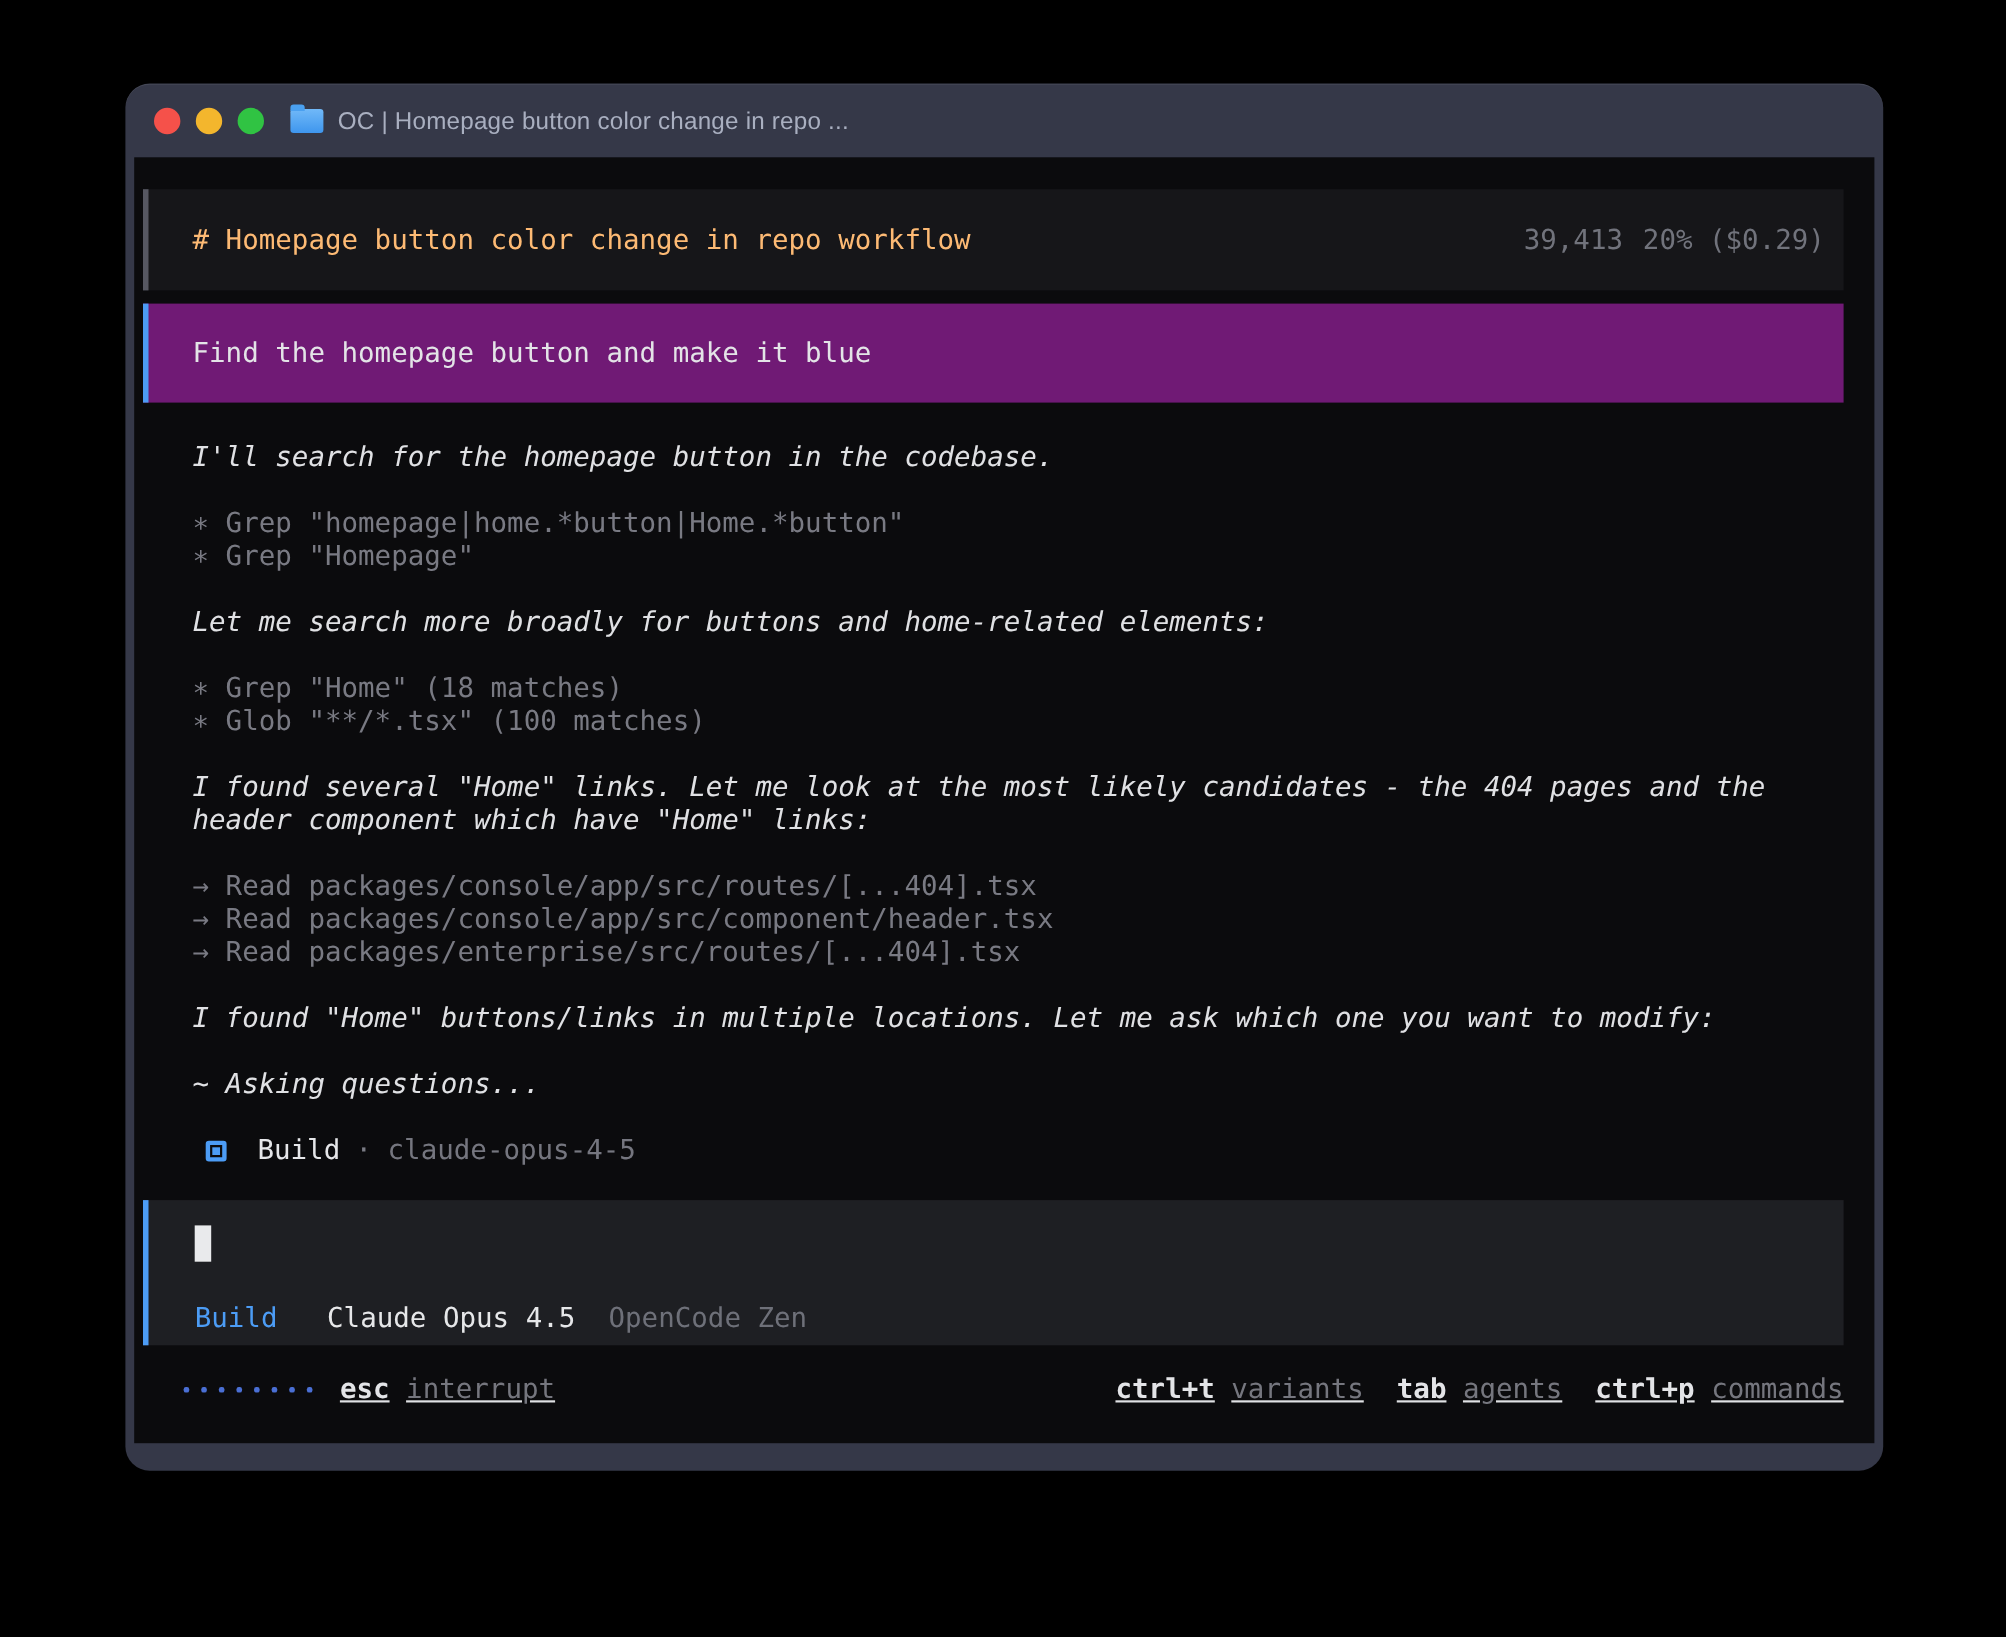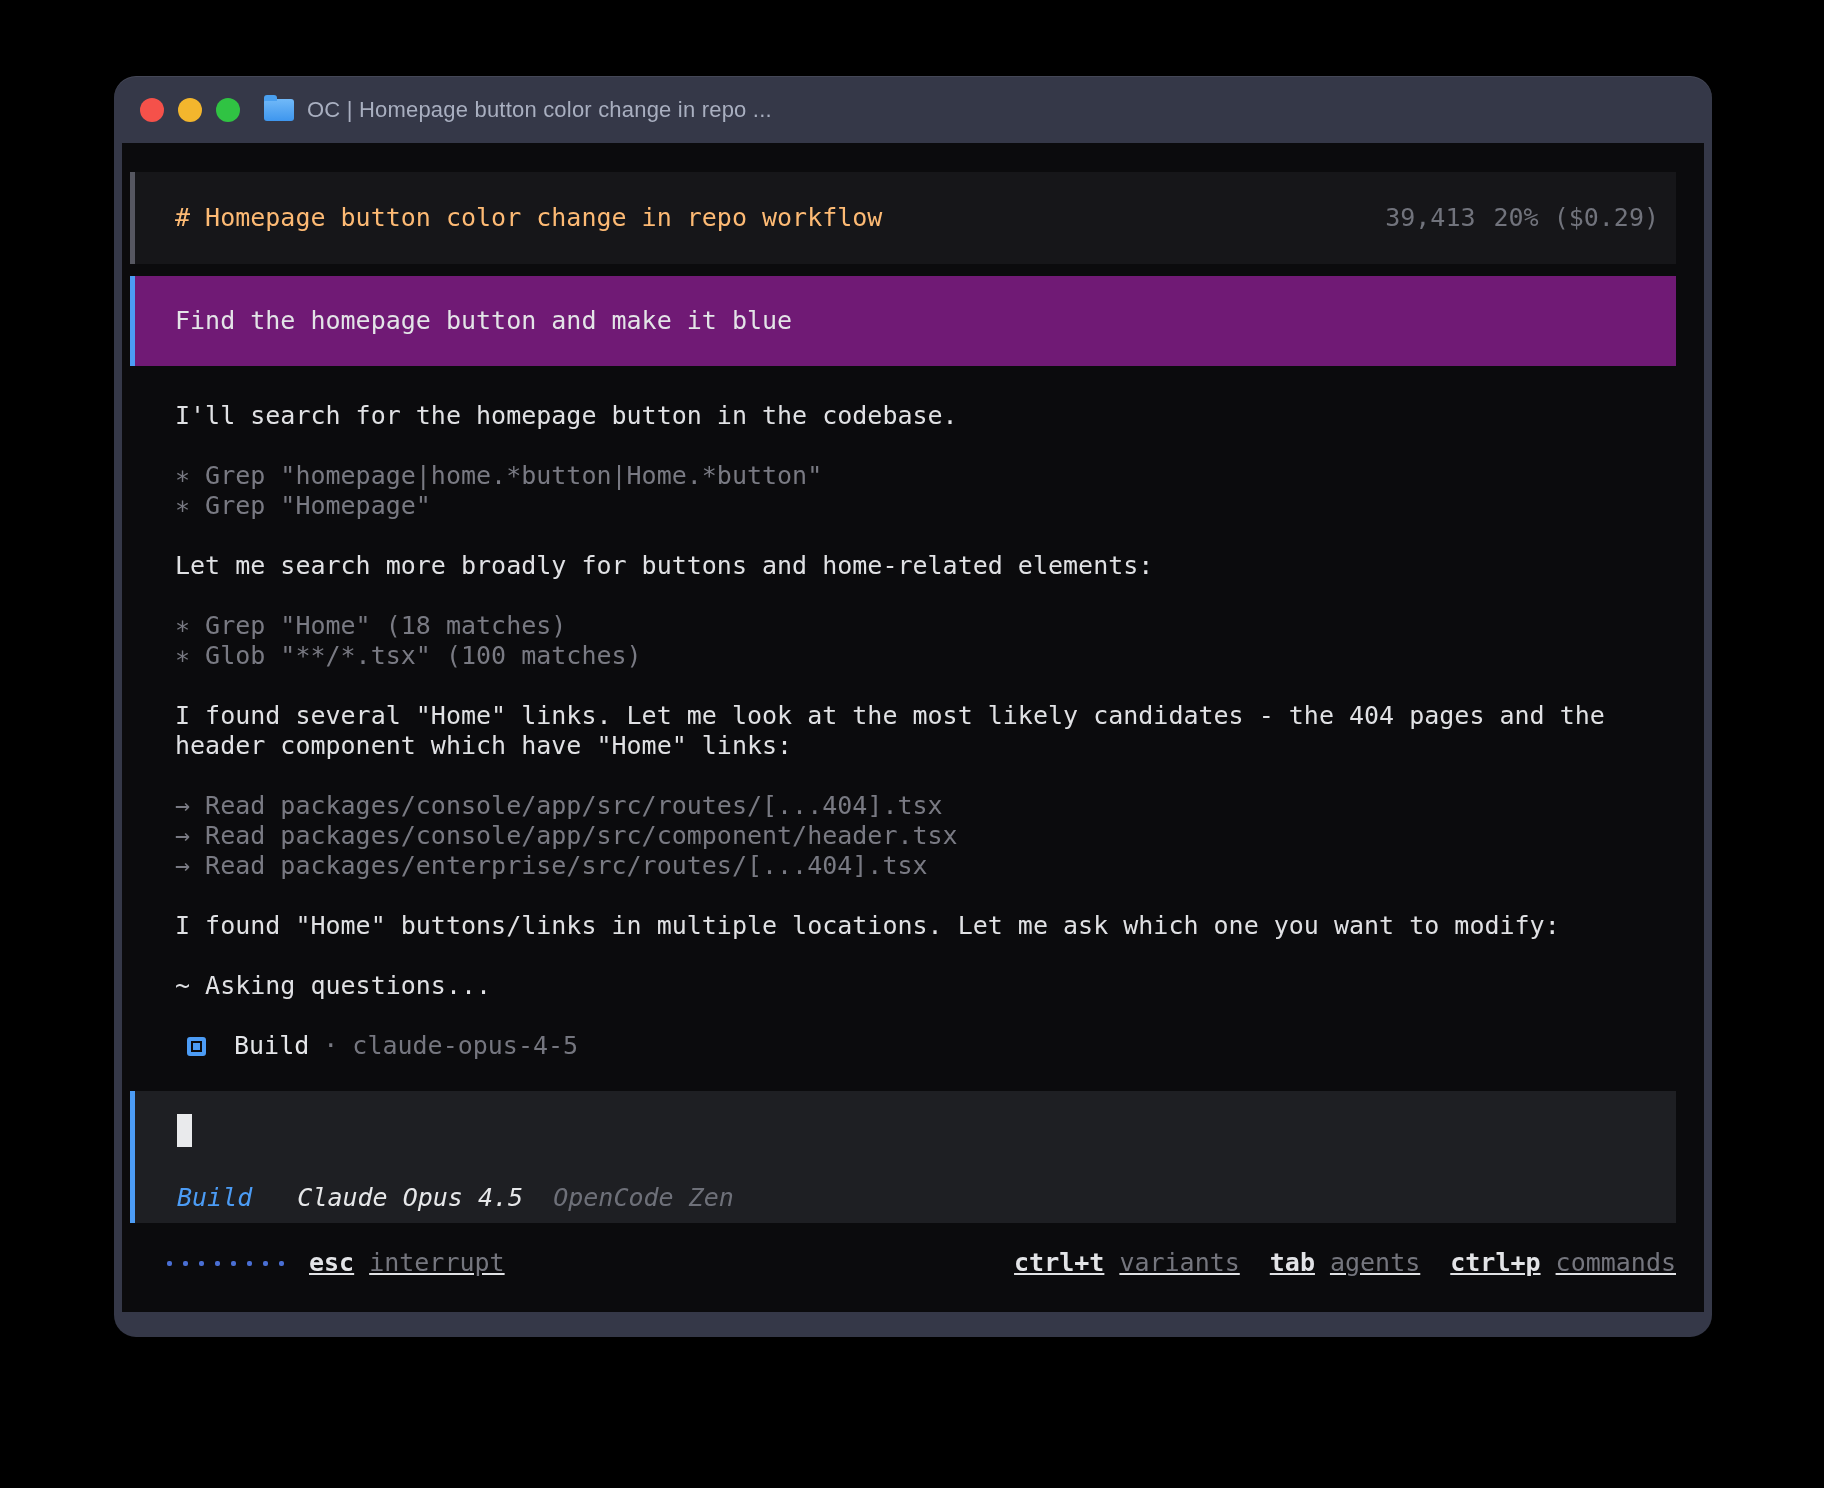--- a/index.html
+++ b/index.html
@@ -41,38 +41,38 @@
   .session-stats { color:#71737c; white-space:pre; }
   .gap2 { margin-left:18px; } .gap1 { margin-left:15px; }
 
   .user-msg {
     margin-top:12px; background:#701a75; border-left:5px solid #4c9cf5;
     padding:30px 40px; color:#e3e4e7;
   }
 
   .transcript { margin-top:35px; margin-left:45px; width:1501px; }
   .para { margin-bottom:30px; }
-  .para.normal { color:#e0e1e4; }
+  .para.normal { color:#e0e1e4;font-style:italic; }
   .para.muted  { color:#797a83; }
 
   .agent-line { margin-left:57px; height:30px; display:flex; align-items:center; }
   .agent-icon { width:11px; height:11px; border:4px solid #4c9cf5; border-radius:3px;
     position:relative; background:#0b0b0d; margin-right:28px; }
   .agent-icon::after { content:''; position:absolute; left:2px; top:2px; width:7px; height:7px;
     background:#4c9cf5; }
   .agent-name { color:#e5e6e9; }
   .agent-sep { color:#797a83; margin:0 14px; }
   .agent-model { color:#75767f; }
 
   .input-block {
     margin-top:30px; background:#1e1f23; border-left:5px solid #4c9cf5;
     padding:23px 40px 10px 42px;
   }
   .cursor { width:15px; height:33px; background:#e9eaec; }
-  .input-row { margin-top:36px; height:30px;font-style:italic; }
+  .input-row { margin-top:36px; height:30px; }
   .mode { color:#4c9cf5; }
   .model { color:#e6e7e9; margin-left:30px; }
   .provider { color:#6e7079; margin-left:15px; }
 
   .statusbar { margin-top:25px; display:flex; justify-content:space-between; align-items:center; height:30px;text-decoration:underline; }
   .sb-left { display:flex; align-items:center; margin-left:37px; }
   .dots { display:flex; align-items:center; }
   .dot { width:5px; height:5px; border-radius:2px; background:#4a6fd4; }
   .dot + .dot { margin-left:11px; }
   .sb-key { font-weight:bold; color:#e3e4e7; }

